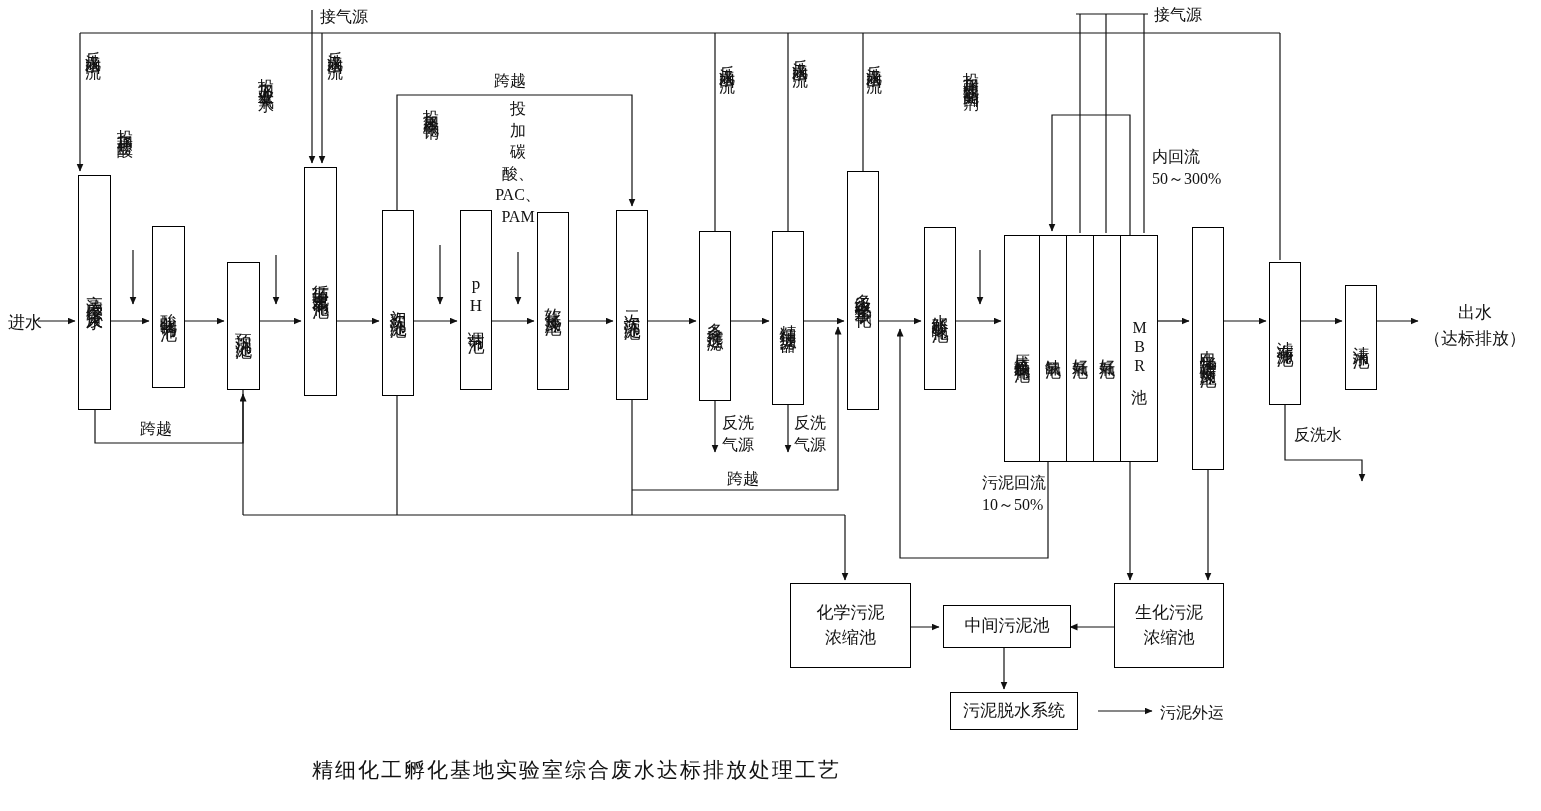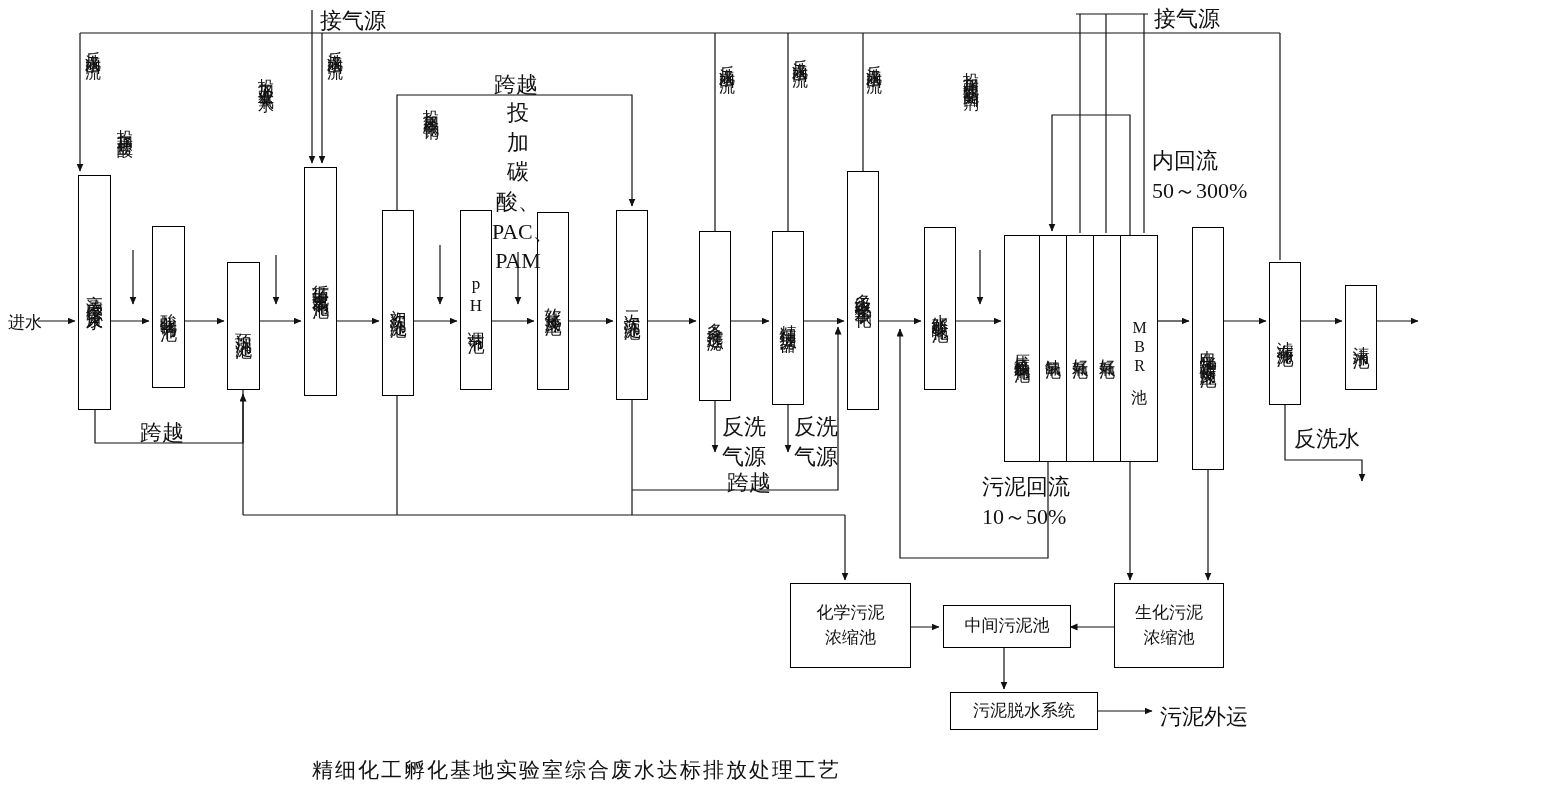--- a/index.html
+++ b/index.html
@@ -14,21 +14,21 @@
     font-size:17px; letter-spacing:3px; line-height:1; text-align:center;
   }
   .bio { position:absolute; z-index:2; background:#fff; border:1.5px solid #000; display:flex; }
   .biocell {
     writing-mode:vertical-rl; text-orientation:upright;
     display:flex; align-items:center; justify-content:center;
     font-size:16px; letter-spacing:2px; line-height:1;
   }
   .biocell + .biocell { border-left:1.5px solid #000; }
   .va { position:absolute; z-index:2; writing-mode:vertical-rl; text-orientation:upright; font-size:16px; letter-spacing:3px; line-height:1; }
-  .ha { position:absolute; z-index:2; font-size:22px; white-space:pre-line; line-height:1.35; }
+  .ha { position:absolute; z-index:2; font-size:16px; white-space:pre-line; line-height:1.35; }
   .sbox {
     position:absolute; z-index:2; background:#fff; border:1.5px solid #000;
     display:flex; align-items:center; justify-content:center;
     white-space:pre-line; text-align:center; font-size:17px; line-height:1.45;
   }
   .iolabel { position:absolute; z-index:2; font-size:17px; white-space:pre-line; text-align:center; line-height:1.5; }
   .title { position:absolute; z-index:2; font-size:21px; letter-spacing:2px;text-align:center; }
 </style>
 </head>
 <body>
@@ -146,21 +146,21 @@
 
   <div class="tank" style="left:1192px;top:227px;width:32px;height:243px">电化学除磷反应池</div>
   <div class="tank" style="left:1269px;top:262px;width:32px;height:143px">滤布滤池</div>
   <div class="tank" style="left:1345px;top:285px;width:32px;height:105px">清水池</div>
 
   <div class="sbox" style="left:790px;top:583px;width:121px;height:85px">化学污泥
 浓缩池</div>
   <div class="sbox" style="left:943px;top:605px;width:128px;height:43px">中间污泥池</div>
   <div class="sbox" style="left:1114px;top:583px;width:110px;height:85px">生化污泥
 浓缩池</div>
-  <div class="sbox" style="left:950px;top:692px;width:148px;height:38px">污泥脱水系统</div>
+  <div class="sbox" style="left:950px;top:692px;width:128px;height:38px">污泥脱水系统</div>
 
   <div class="va" style="left:85px;top:38px">反洗水回流</div>
   <div class="va" style="left:117px;top:117px">投加稀盐酸</div>
   <div class="va" style="left:258px;top:66px">投加工业双氧水</div>
   <div class="va" style="left:327px;top:38px">反洗水回流</div>
   <div class="va" style="left:423px;top:97px">投加氢氧化钠</div>
   <div class="va" style="left:719px;top:52px">反洗水回流</div>
   <div class="va" style="left:792px;top:46px">反洗水回流</div>
   <div class="va" style="left:866px;top:52px">反洗水回流</div>
   <div class="va" style="left:963px;top:60px">投加耐盐功能菌剂</div>
@@ -181,16 +181,18 @@
   <div class="ha" style="left:794px;top:412px">反洗
 气源</div>
   <div class="ha" style="left:727px;top:468px">跨越</div>
   <div class="ha" style="left:140px;top:418px">跨越</div>
   <div class="ha" style="left:982px;top:472px">污泥回流
 10～50%</div>
   <div class="ha" style="left:1294px;top:424px">反洗水</div>
   <div class="ha" style="left:1160px;top:702px">污泥外运</div>
 
   <div class="iolabel" style="left:8px;top:310px">进水</div>
+  <div class="iolabel" style="left:1412px;top:300px;width:126px">出水
+（达标排放）</div>
 
   <div class="title" style="left:312px;top:756px">精细化工孵化基地实验室综合废水达标排放处理工艺</div>
 
 </div>
 
 </body></html>

